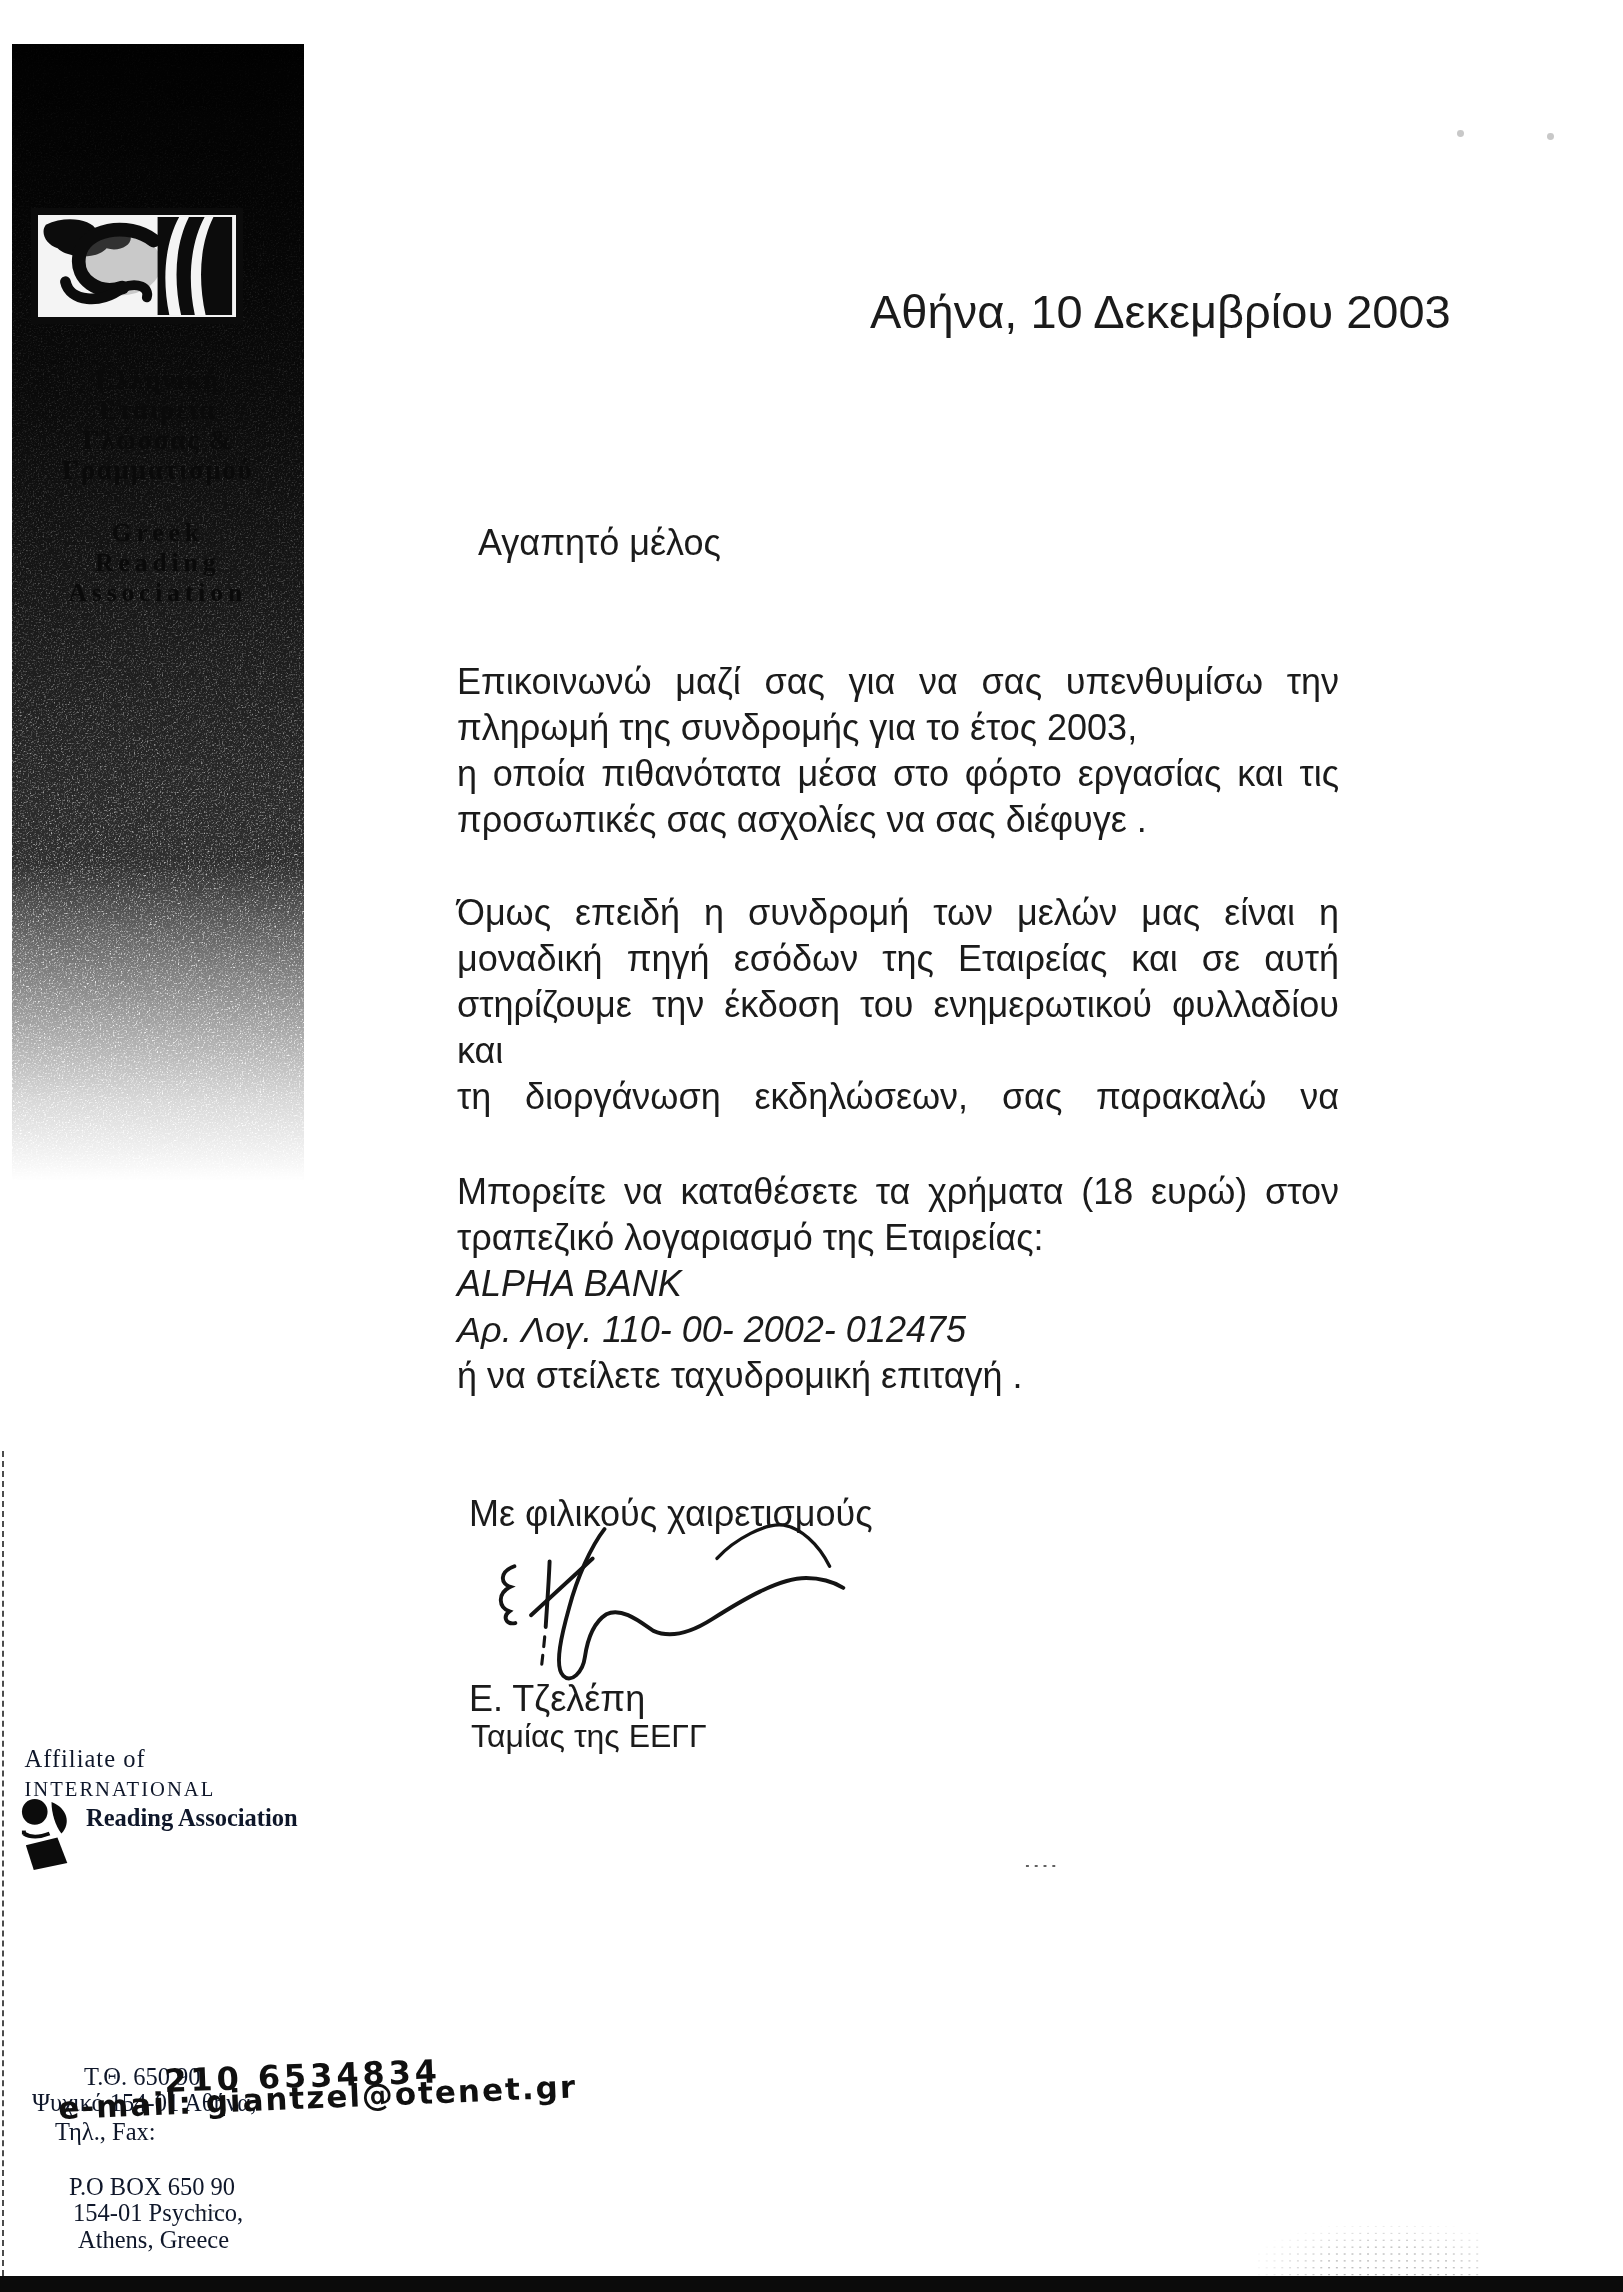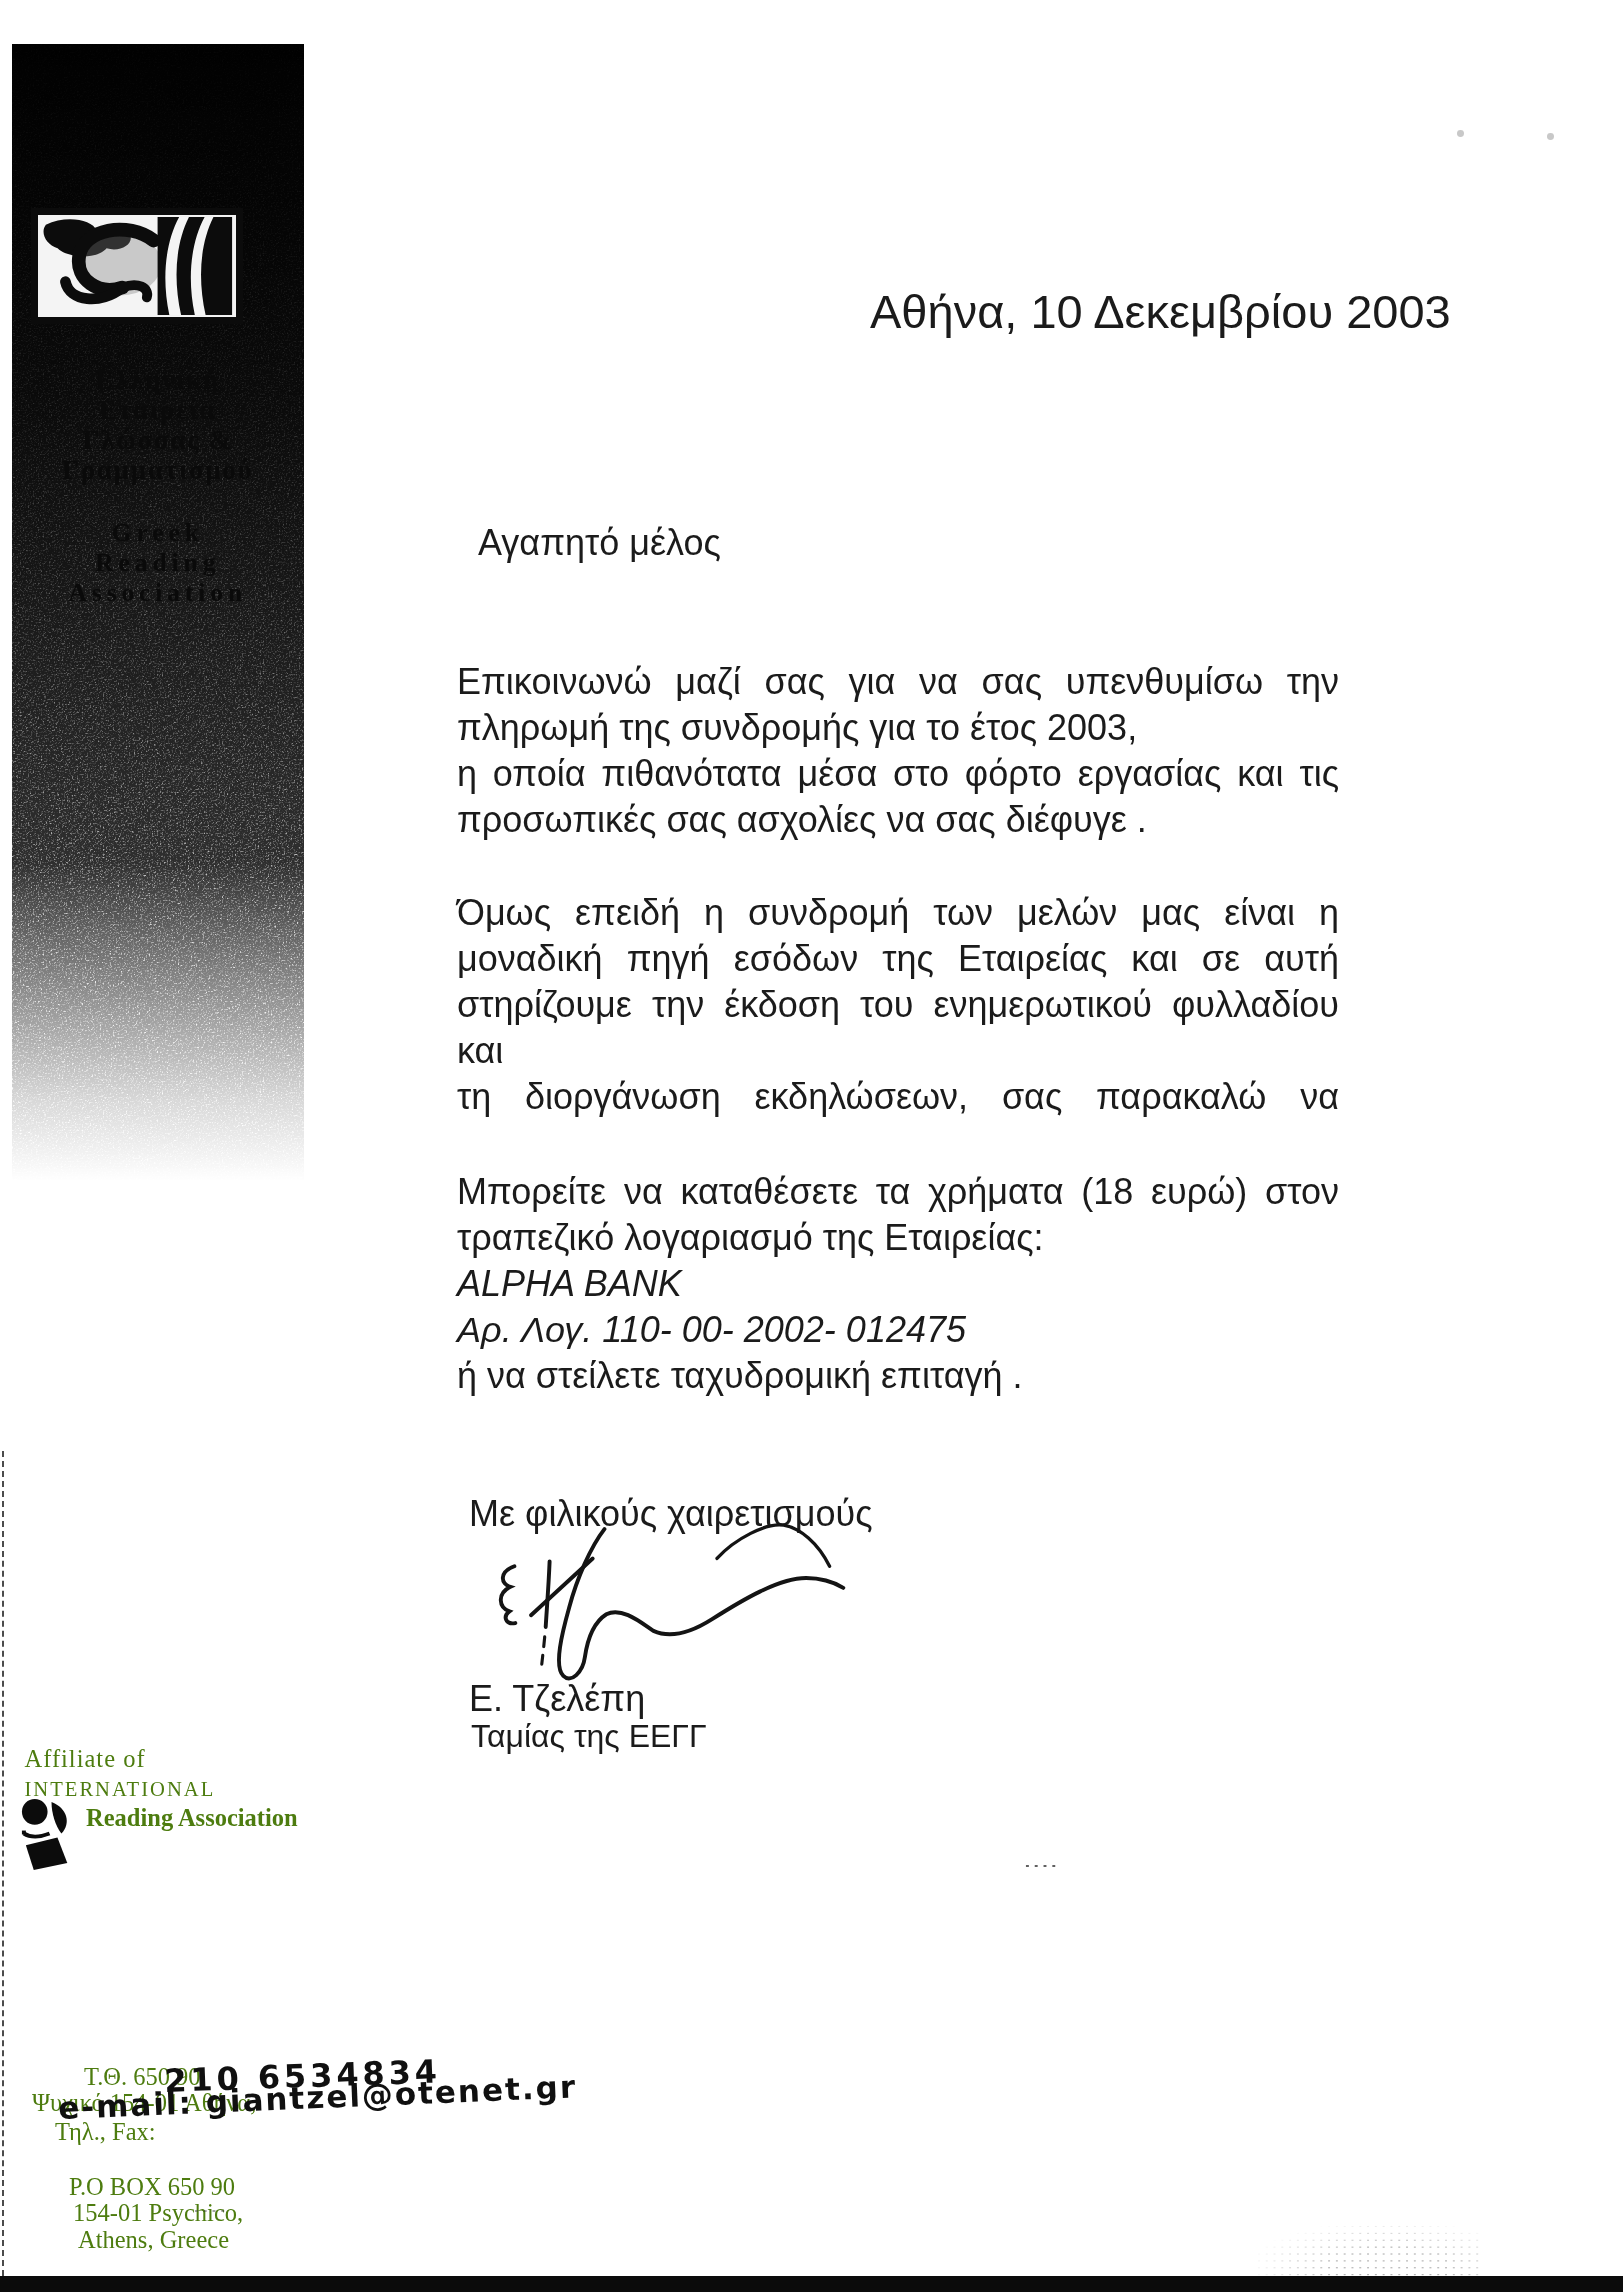--- a/index.html
+++ b/index.html
@@ -32,21 +32,21 @@
   .para{position:absolute;left:457px;width:882px;font-size:36px;}
   .bline{line-height:46px;white-space:nowrap;}
   .jst{white-space:normal;text-align:justify;text-align-last:justify;}
   .ital{font-style:italic;}
   #p1{top:659px;} #p2{top:890px;} #p3{top:1169px;}
   .closing{position:absolute;left:469px;top:1493px;font-size:36px;}
   .sig{position:absolute;left:485px;top:1517px;}
   .signer-name{position:absolute;left:469px;top:1678px;font-size:36px;}
   .signer-title{position:absolute;left:471px;top:1718px;font-size:32px;}
   
-  .serif{font-family:"Liberation Serif","DejaVu Serif",serif;color:#4d7c0f;}
+  .serif{font-family:"Liberation Serif","DejaVu Serif",serif;color:#0f172a;}
   .aff1{position:absolute;left:24.5px;top:1745px;font-size:24.5px;letter-spacing:1px;}
   .aff2{position:absolute;left:24.5px;top:1778px;font-size:20.6px;letter-spacing:2px;}
   .ira-logo{position:absolute;left:15.7px;top:1798px;}
   .aff3{position:absolute;left:86px;top:1804px;font-size:24.5px;font-weight:bold;}
   
   .ft{position:absolute;font-size:24.5px;margin-top:44px;}
   .ft-po-gr{left:84px;top:2019px;}
   .ft-city-gr{left:32px;top:2045px;}
   .ft-tel{left:55px;top:2074px;}
   .ft-po-en{left:69px;top:2129px;}

